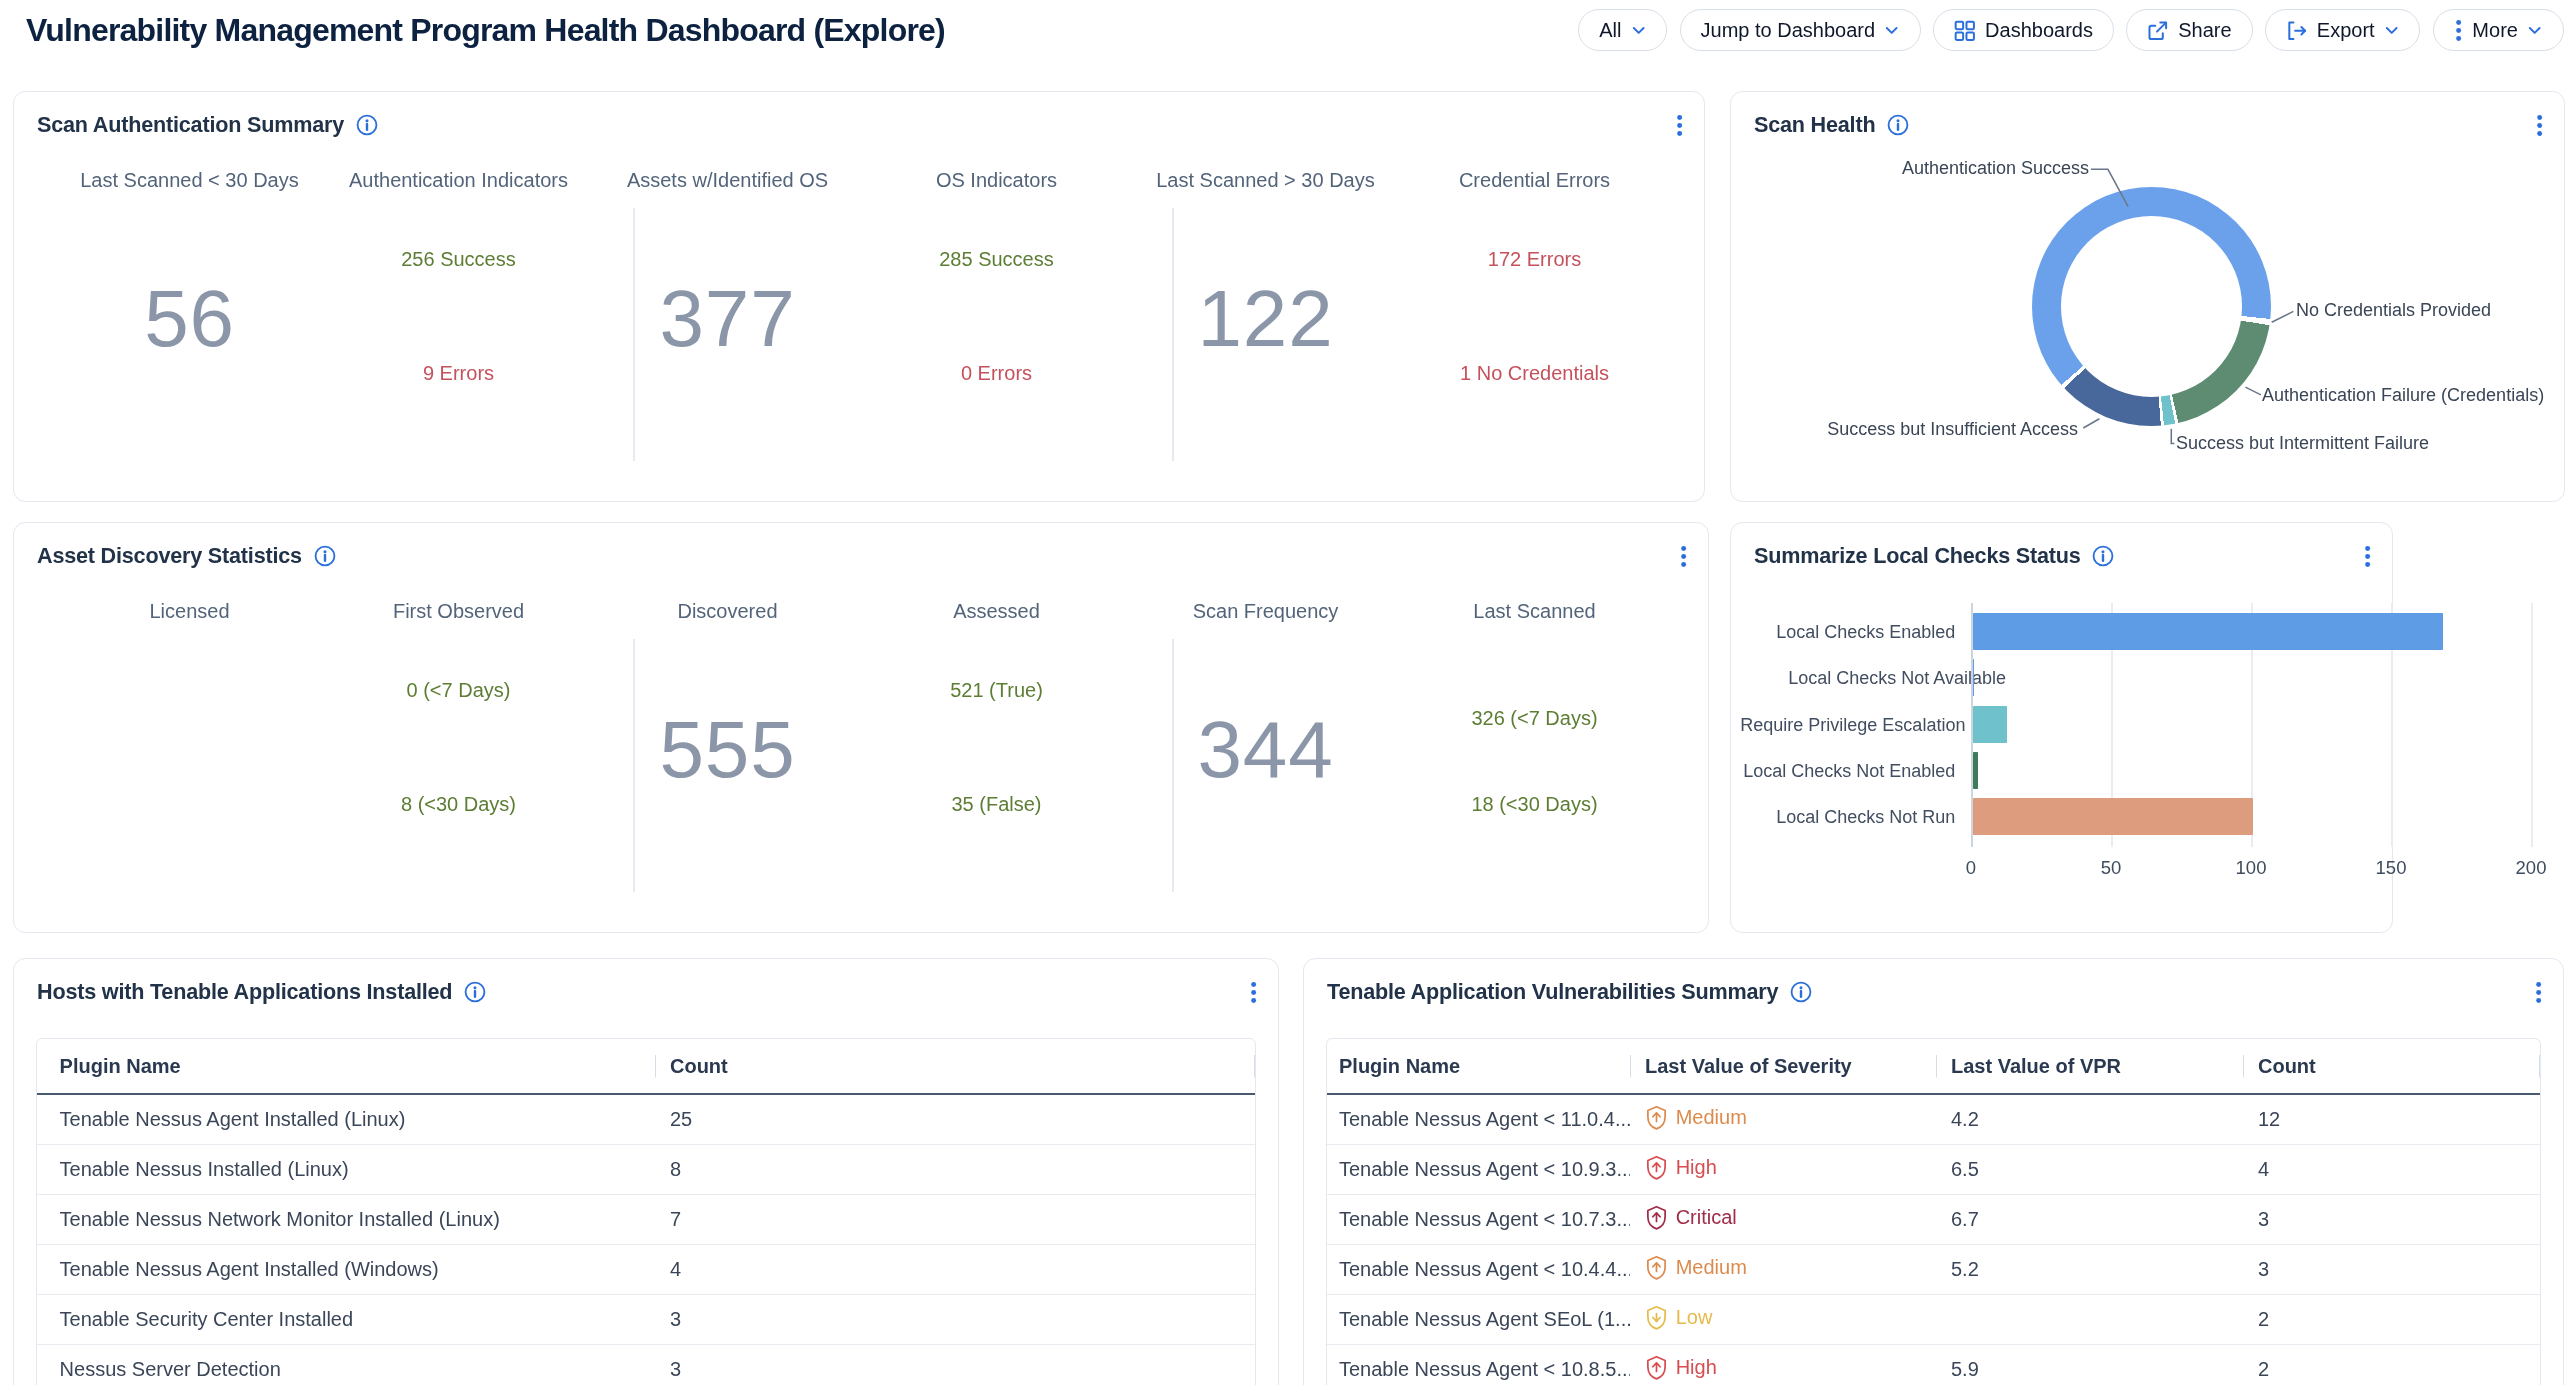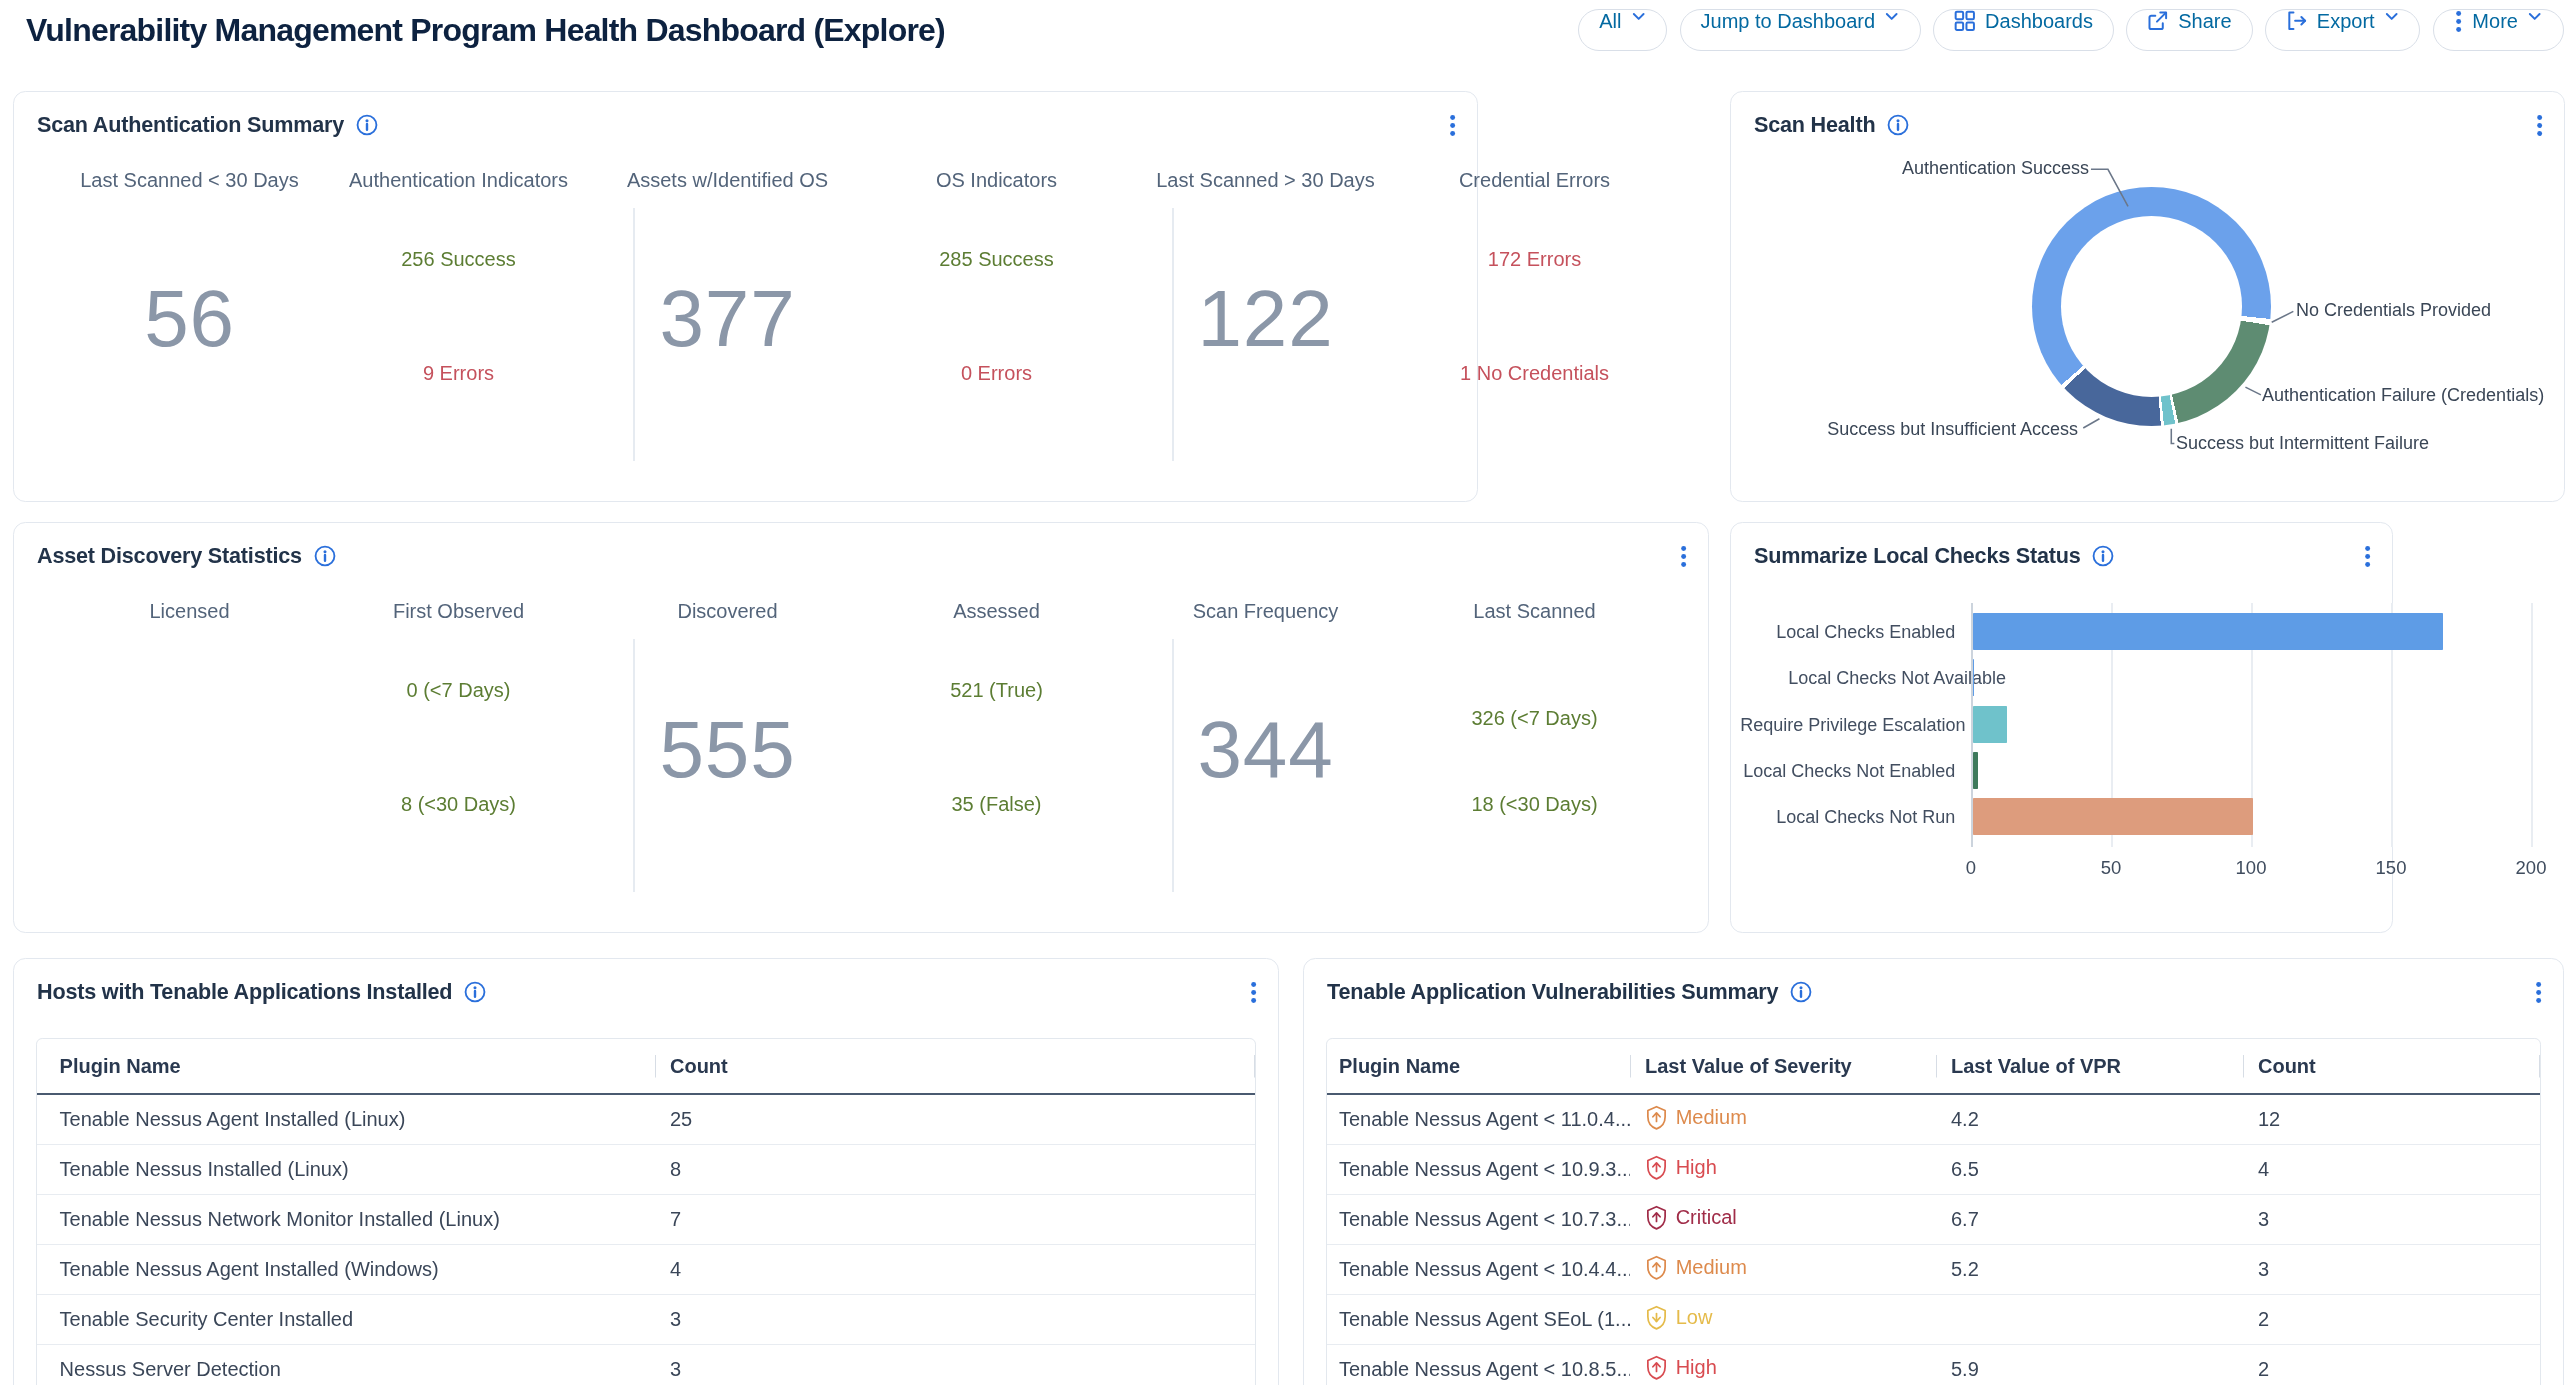--- a/index.html
+++ b/index.html
@@ -8,28 +8,28 @@
     background:#ffffff;color:#223349;
     font-family:"Liberation Sans","DejaVu Sans",sans-serif;
   }
   
   .page-title{
     position:absolute;left:26px;top:12.4px;margin:0;
     font-size:32px;font-weight:700;color:#0d2240;letter-spacing:-0.8px;white-space:nowrap;
   }
   .toolbar{position:absolute;top:9.3px;right:12.4px;display:flex;gap:12.4px;align-items:center}
   .tbtn{
-    display:inline-flex;align-items:flex-start;gap:9.3px;height:42px;padding:0 20px;
+    display:inline-flex;align-items:center;gap:9.3px;height:42px;padding:0 20px;
     background:#fff;border:1.5px solid #d9dfe8;border-radius:21.6px;cursor:pointer;
-    font-size:20px;font-weight:500;color:#0369a1;white-space:nowrap;
+    font-size:20px;font-weight:500;color:#0f172a;white-space:nowrap;
   }
   .tbtn svg{display:block}
   
   .panel{position:absolute;background:#fff;border:1.5px solid #e3e8ef;border-radius:12.4px;box-sizing:border-box}
-  #panel-scan-auth{left:13px;top:91px;width:1465px;height:411px}
+  #panel-scan-auth{left:13px;top:91px;width:1692px;height:411px}
   #panel-scan-health{left:1730px;top:91px;width:835px;height:411px}
   #panel-asset-discovery{left:13px;top:522px;width:1696px;height:411px}
   #panel-local-checks{left:1730px;top:522px;width:663px;height:411px}
   #panel-hosts{left:13px;top:958px;width:1266px;height:463px}
   #panel-vulns{left:1303px;top:958px;width:1261px;height:463px}
   .panel-head{display:flex;align-items:center;gap:10.8px;padding:20px 23px 0 23px}
   .panel-title{font-size:21.6px;font-weight:700;color:#223349;letter-spacing:-0.2px;white-space:nowrap}
   .info-btn{background:none;border:none;padding:0;cursor:pointer;line-height:0}
   .kebab-btn{position:absolute;top:17px;right:15.4px;background:none;border:none;padding:4.6px;cursor:pointer;line-height:0}
   

